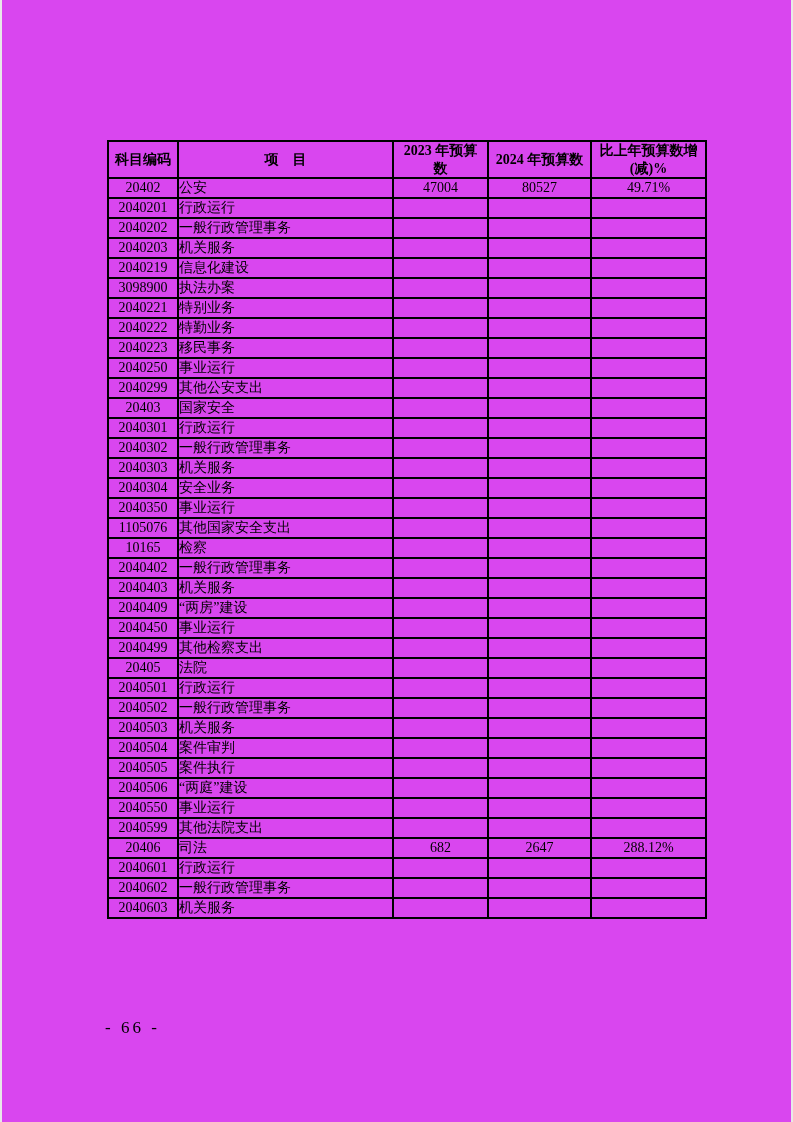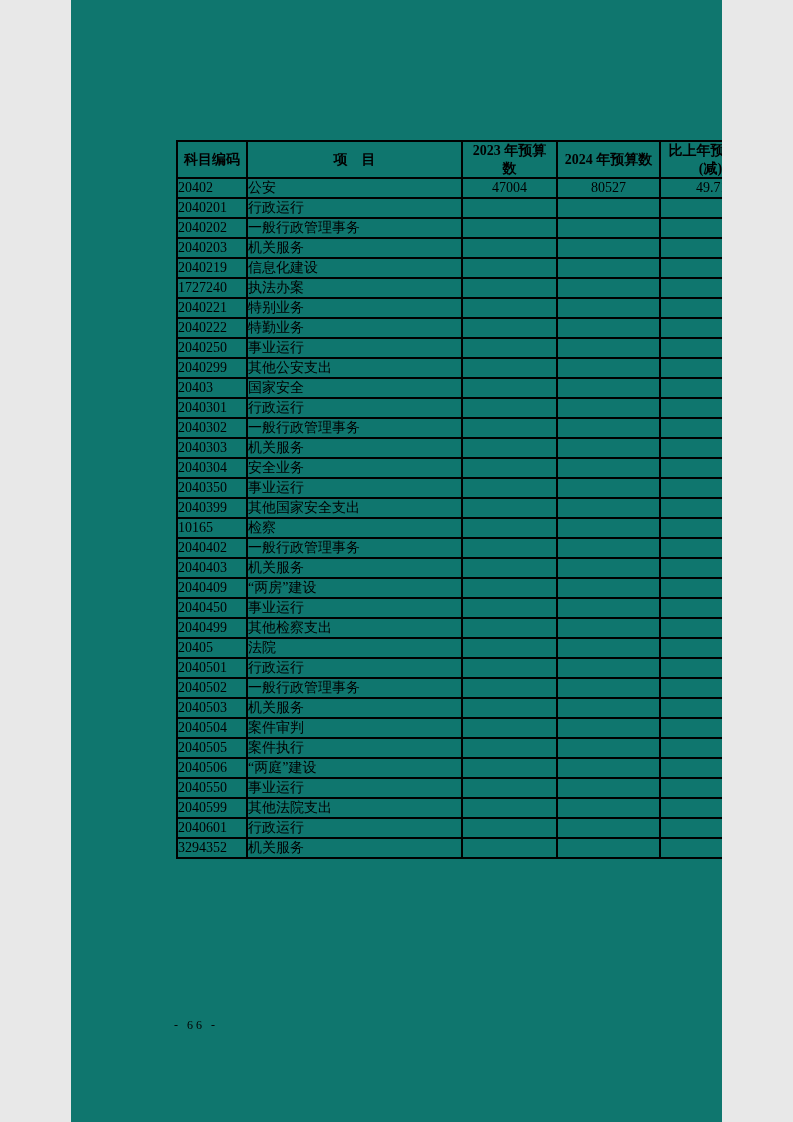--- a/index.html
+++ b/index.html
@@ -1,21 +1,21 @@
 <!DOCTYPE html>
 <html><head>
 <meta charset="utf-8">
 <style>
   html, body { margin: 0; padding: 0; background: #e8e8e8; }
   .page {
     position: relative;
-    width: 651px;
+    width: 789px;
     height: 1122px;
     margin: 0 auto;
-    background: #0f766e;
+    background: #d946ef;
     font-family: "Liberation Serif", "DejaVu Serif", serif;
     color: #000000;
     overflow: hidden;
   }
   table.budget {
     position: absolute;
     left: 105px;
     top: 140px;
     width: 598px;
     border-collapse: collapse;
@@ -35,28 +35,28 @@
     padding: 0 3px;
     line-height: 1.25;
     white-space: normal;
   }
   table.budget td {
     height: 18.4px;
     vertical-align: middle;
     white-space: nowrap;
     padding: 0;
   }
-  td.c0 { text-align: left; padding-left: 9px;  font-size: 14px; }
+  td.c0 { text-align: center; padding-left: 9px;  font-size: 14px; }
   td.c1 { text-align: left; padding-left: 9px; }
   td.c2, td.c3, td.c4 { text-align: center; }
   .footer {
     position: absolute;
     left: 103px;
     top: 1018px;
-    font-size: 12px;
+    font-size: 17px;
     letter-spacing: 3px;
     white-space: pre;
   }
 </style>
 </head>
 <body>
 
 <div class="page">
 
   <table class="budget">
@@ -106,41 +106,48 @@
           <td class="c4"></td>
         </tr>
         <tr>
           <td class="c0">2040219</td>
           <td class="c1">信息化建设</td>
           <td class="c2"></td>
           <td class="c3"></td>
           <td class="c4"></td>
         </tr>
         <tr>
-          <td class="c0">1727240</td>
+          <td class="c0">3098900</td>
           <td class="c1">执法办案</td>
           <td class="c2"></td>
           <td class="c3"></td>
           <td class="c4"></td>
         </tr>
         <tr>
           <td class="c0">2040221</td>
           <td class="c1">特别业务</td>
           <td class="c2"></td>
           <td class="c3"></td>
           <td class="c4"></td>
         </tr>
         <tr>
           <td class="c0">2040222</td>
           <td class="c1">特勤业务</td>
           <td class="c2"></td>
           <td class="c3"></td>
           <td class="c4"></td>
         </tr>
         <tr>
+          <td class="c0">2040223</td>
+          <td class="c1">移民事务</td>
+          <td class="c2"></td>
+          <td class="c3"></td>
+          <td class="c4"></td>
+        </tr>
+        <tr>
           <td class="c0">2040250</td>
           <td class="c1">事业运行</td>
           <td class="c2"></td>
           <td class="c3"></td>
           <td class="c4"></td>
         </tr>
         <tr>
           <td class="c0">2040299</td>
           <td class="c1">其他公安支出</td>
           <td class="c2"></td>
@@ -183,21 +190,21 @@
           <td class="c4"></td>
         </tr>
         <tr>
           <td class="c0">2040350</td>
           <td class="c1">事业运行</td>
           <td class="c2"></td>
           <td class="c3"></td>
           <td class="c4"></td>
         </tr>
         <tr>
-          <td class="c0">2040399</td>
+          <td class="c0">1105076</td>
           <td class="c1">其他国家安全支出</td>
           <td class="c2"></td>
           <td class="c3"></td>
           <td class="c4"></td>
         </tr>
         <tr>
           <td class="c0">10165</td>
           <td class="c1">检察</td>
           <td class="c2"></td>
           <td class="c3"></td>
@@ -295,28 +302,42 @@
           <td class="c4"></td>
         </tr>
         <tr>
           <td class="c0">2040599</td>
           <td class="c1">其他法院支出</td>
           <td class="c2"></td>
           <td class="c3"></td>
           <td class="c4"></td>
         </tr>
         <tr>
+          <td class="c0">20406</td>
+          <td class="c1">司法</td>
+          <td class="c2">682</td>
+          <td class="c3">2647</td>
+          <td class="c4">288.12%</td>
+        </tr>
+        <tr>
           <td class="c0">2040601</td>
           <td class="c1">行政运行</td>
           <td class="c2"></td>
           <td class="c3"></td>
           <td class="c4"></td>
         </tr>
         <tr>
-          <td class="c0">3294352</td>
+          <td class="c0">2040602</td>
+          <td class="c1">一般行政管理事务</td>
+          <td class="c2"></td>
+          <td class="c3"></td>
+          <td class="c4"></td>
+        </tr>
+        <tr>
+          <td class="c0">2040603</td>
           <td class="c1">机关服务</td>
           <td class="c2"></td>
           <td class="c3"></td>
           <td class="c4"></td>
         </tr>
       </tbody>
   </table>
 
   <div class="footer">- 66 -</div>
 

